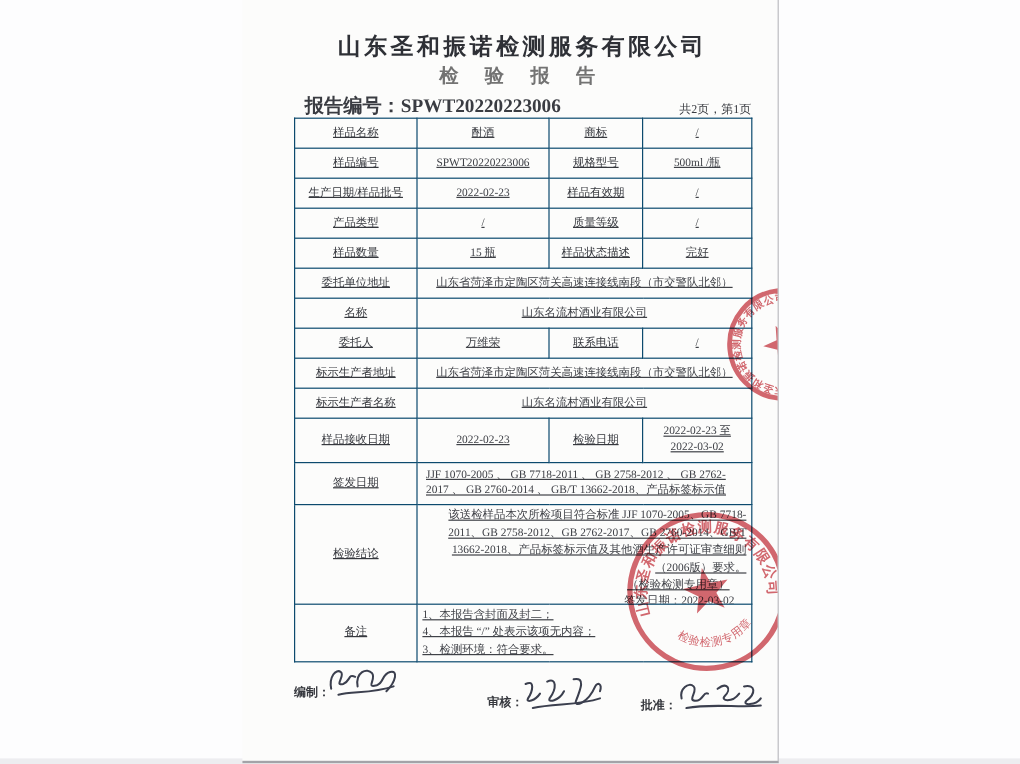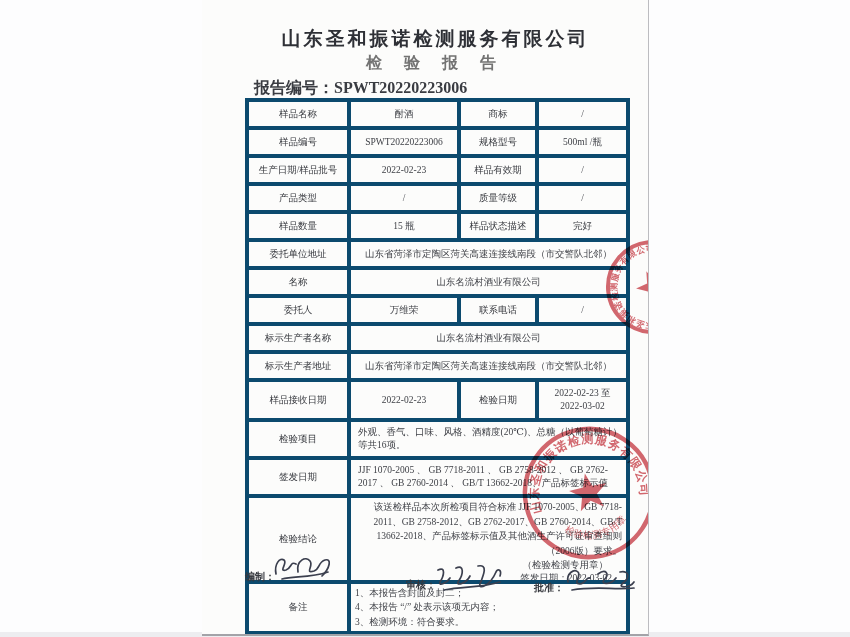--- a/index.html
+++ b/index.html
@@ -34,25 +34,26 @@
   .pagination{
     position:absolute;left:43px;top:92px;width:381px;text-align:right;
     font-size:10px;color:#3a3c42;
   }
   table.report{
     position:absolute;left:43px;top:106px;width:381px;
     border-collapse:collapse;table-layout:fixed;
     font-size:9.5px;color:#3f4147;
   }
   table.report td{
-    border:4px solid #0c4a6e;
+    border:1px solid #0c4a6e;
     padding:2px 4px;
     text-align:center;vertical-align:middle;
     line-height:1.35;
     overflow:hidden;
+    text-decoration:underline;
   }
   table.report td.lbl{color:#36383e;}
   table.report tr.r-std td{height:20px;}
   table.report td.left{text-align:left;padding-left:7px;}
   .prewrap{white-space:pre-line;}
   .concl-cell{vertical-align:top !important;}
   .concl-wrap{display:flex;flex-direction:column;height:74px;}
   .concl-text{text-align:right;line-height:1.55;}
   .concl-spacer{flex:1;}
   .seal-note{text-align:right;padding-right:14px;}
@@ -66,20 +67,21 @@
 <body>
 
 <div class="stage">
   <div class="bottom-strip"></div>
 
   <div class="paper">
 
     <div class="company-title">山东圣和振诺检测服务有限公司</div>
     <div class="report-title">检 验 报 告</div>
     <div class="report-no">报告编号：SPWT20220223006</div>
+    <div class="pagination">共2页，第1页</div>
 
     <table class="report">
       <colgroup>
           <col style="width:102px">
           <col style="width:110px">
           <col style="width:78px">
           <col style="width:91px">
         </colgroup>
       <tbody>
           <tr class="r-std">
@@ -120,37 +122,33 @@
         <td class="lbl">名称</td>
         <td colspan="3">山东名流村酒业有限公司</td>
       </tr>
       <tr class="r-std">
         <td class="lbl">委托人</td>
         <td>万维荣</td>
         <td class="lbl">联系电话</td>
         <td>/</td>
       </tr>
       <tr class="r-std">
+        <td class="lbl">标示生产者地址</td>
+        <td colspan="3">山东省菏泽市定陶区菏关高速连接线南段（市交警队北邻）</td>
+      </tr>
+      <tr class="r-std">
         <td class="lbl">标示生产者名称</td>
         <td colspan="3">山东名流村酒业有限公司</td>
-      </tr>
-      <tr class="r-std">
-        <td class="lbl">标示生产者地址</td>
-        <td colspan="3">山东省菏泽市定陶区菏关高速连接线南段（市交警队北邻）</td>
       </tr>
       <tr>
         <td class="lbl" style="height:32px">样品接收日期</td>
         <td>2022-02-23</td>
         <td class="lbl">检验日期</td>
         <td class="prewrap">2022-02-23 至
 2022-03-02</td>
-      </tr>
-      <tr>
-        <td class="lbl" style="height:30px">检验项目</td>
-        <td colspan="3" class="left">外观、香气、口味、风格、酒精度(20℃)、总糖（以葡萄糖计）等共16项。</td>
       </tr>
       <tr>
         <td class="lbl" style="height:30px">签发日期</td>
         <td colspan="3" class="left">JJF 1070-2005 、 GB 7718-2011 、 GB 2758-2012 、 GB 2762-2017 、 GB 2760-2014 、 GB/T 13662-2018、产品标签标示值</td>
       </tr>
       <tr>
         <td class="lbl" style="height:78px">检验结论</td>
         <td colspan="3" class="concl-cell">
           <div class="concl-wrap">
             <div class="concl-text">该送检样品本次所检项目符合标准 JJF 1070-2005、GB 7718-2011、GB 2758-2012、GB 2762-2017、GB 2760-2014、GB/T 13662-2018、产品标签标示值及其他酒生产许可证审查细则（2006版）要求。</div>

